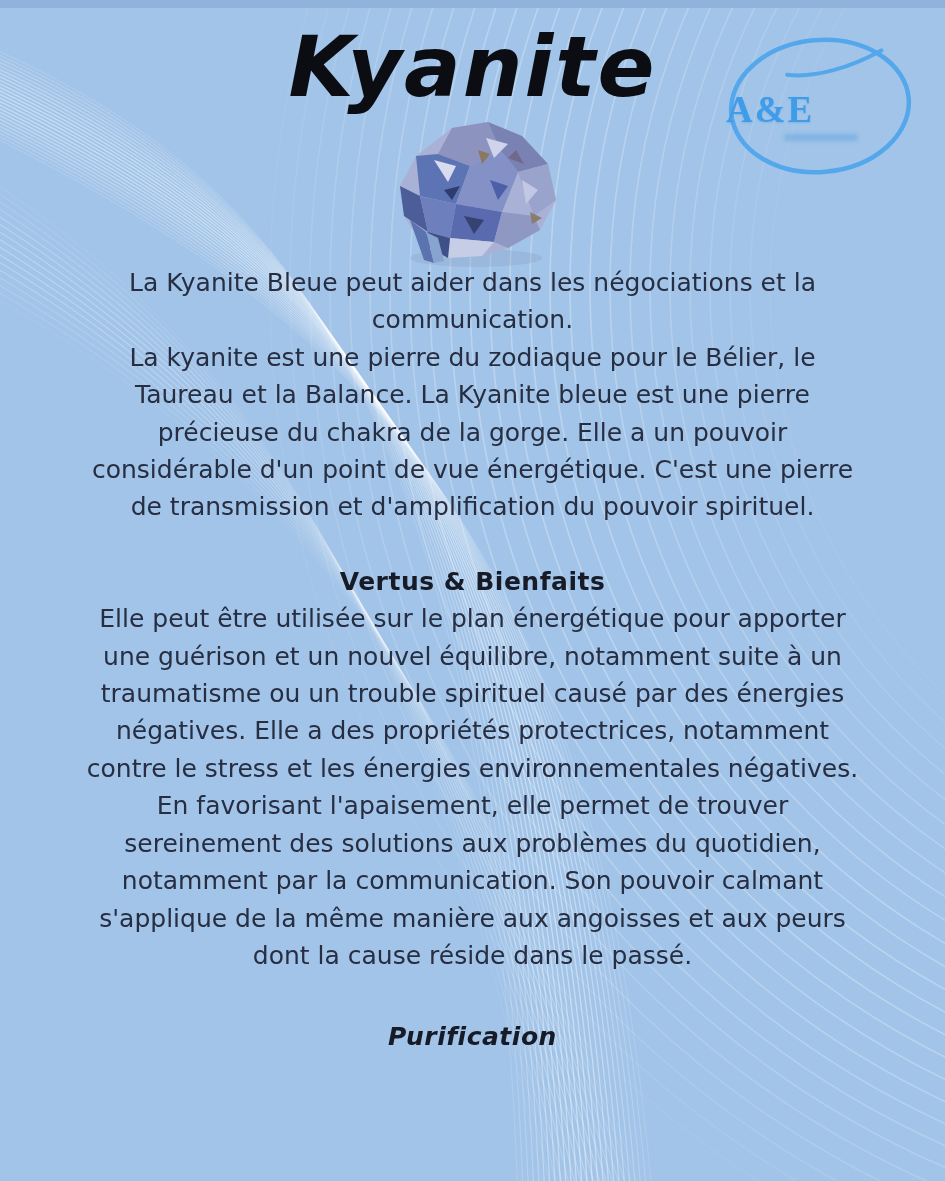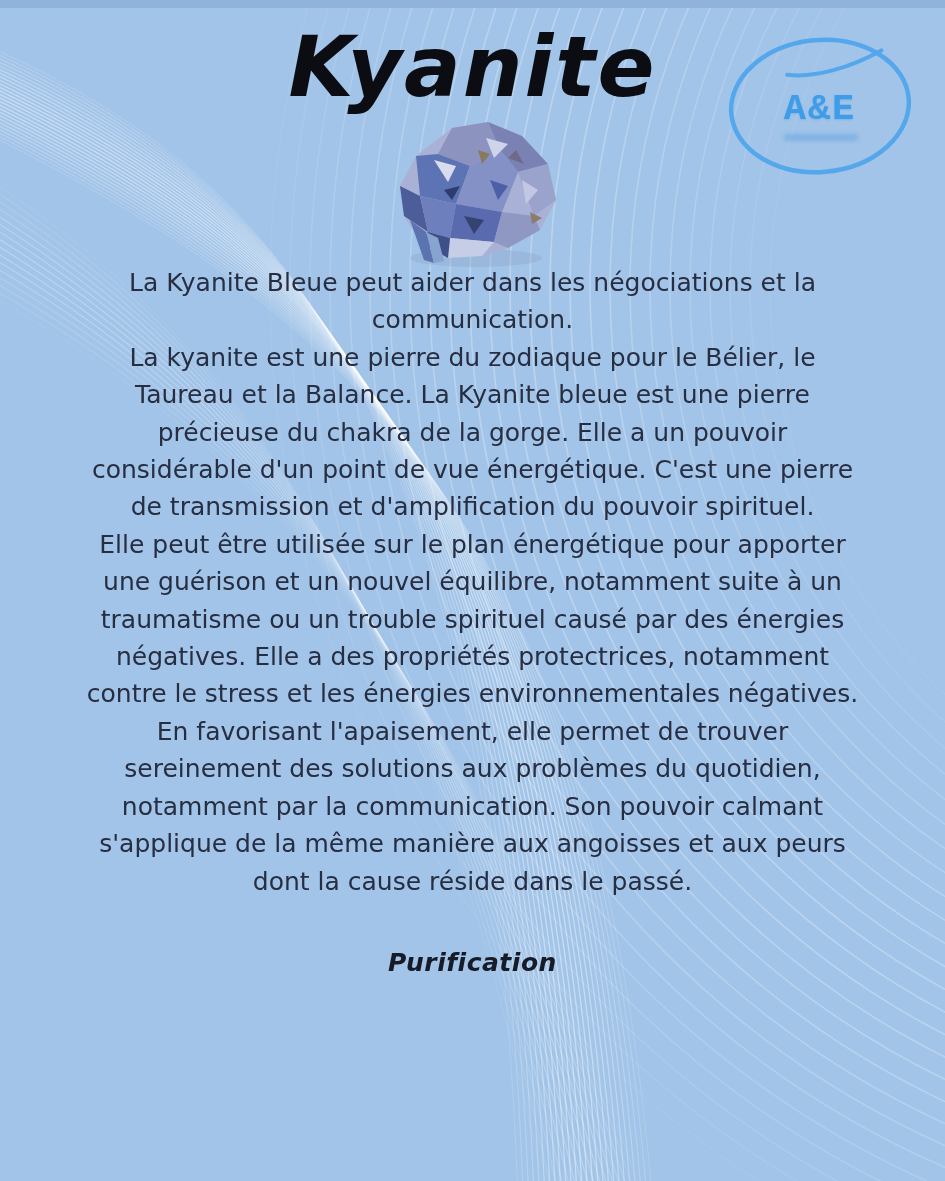--- a/index.html
+++ b/index.html
@@ -30,22 +30,22 @@
   .logo{
     position:absolute;
     top:24px;right:31px;
     width:188px;height:148px;
     z-index:3;
   }
   .logo svg{position:absolute;inset:0;}
   .logo-text{
     position:absolute;
     top:56px;left:0;width:100%;
-    text-align:center;
-    font-family:Liberation Mono, monospace;
+    text-align:left;
+    font-family:Liberation Serif, serif;
     font-weight:700;
     font-size:37px;
     letter-spacing:2px;
     color:#3f9ce9;
     text-shadow:0 1px 2px rgba(70,150,220,.35);
   }
   .logo-subline{
     position:absolute;
     top:102px;left:58px;
     width:74px;height:7px;
@@ -324,20 +324,21 @@
   </svg>
 
   <div class="content">
     <p>La Kyanite Bleue peut aider dans les négociations et la
 communication.
 La kyanite est une pierre du zodiaque pour le Bélier, le
 Taureau et la Balance. La Kyanite bleue est une pierre
 précieuse du chakra de la gorge. Elle a un pouvoir
 considérable d'un point de vue énergétique. C'est une pierre
 de transmission et d'amplification du pouvoir spirituel.</p>
+    <h2>Vertus &amp; Bienfaits</h2>
     <p>Elle peut être utilisée sur le plan énergétique pour apporter
 une guérison et un nouvel équilibre, notamment suite à un
 traumatisme ou un trouble spirituel causé par des énergies
 négatives. Elle a des propriétés protectrices, notamment
 contre le stress et les énergies environnementales négatives.
 En favorisant l'apaisement, elle permet de trouver
 sereinement des solutions aux problèmes du quotidien,
 notamment par la communication. Son pouvoir calmant
 s'applique de la même manière aux angoisses et aux peurs
 dont la cause réside dans le passé.</p>

